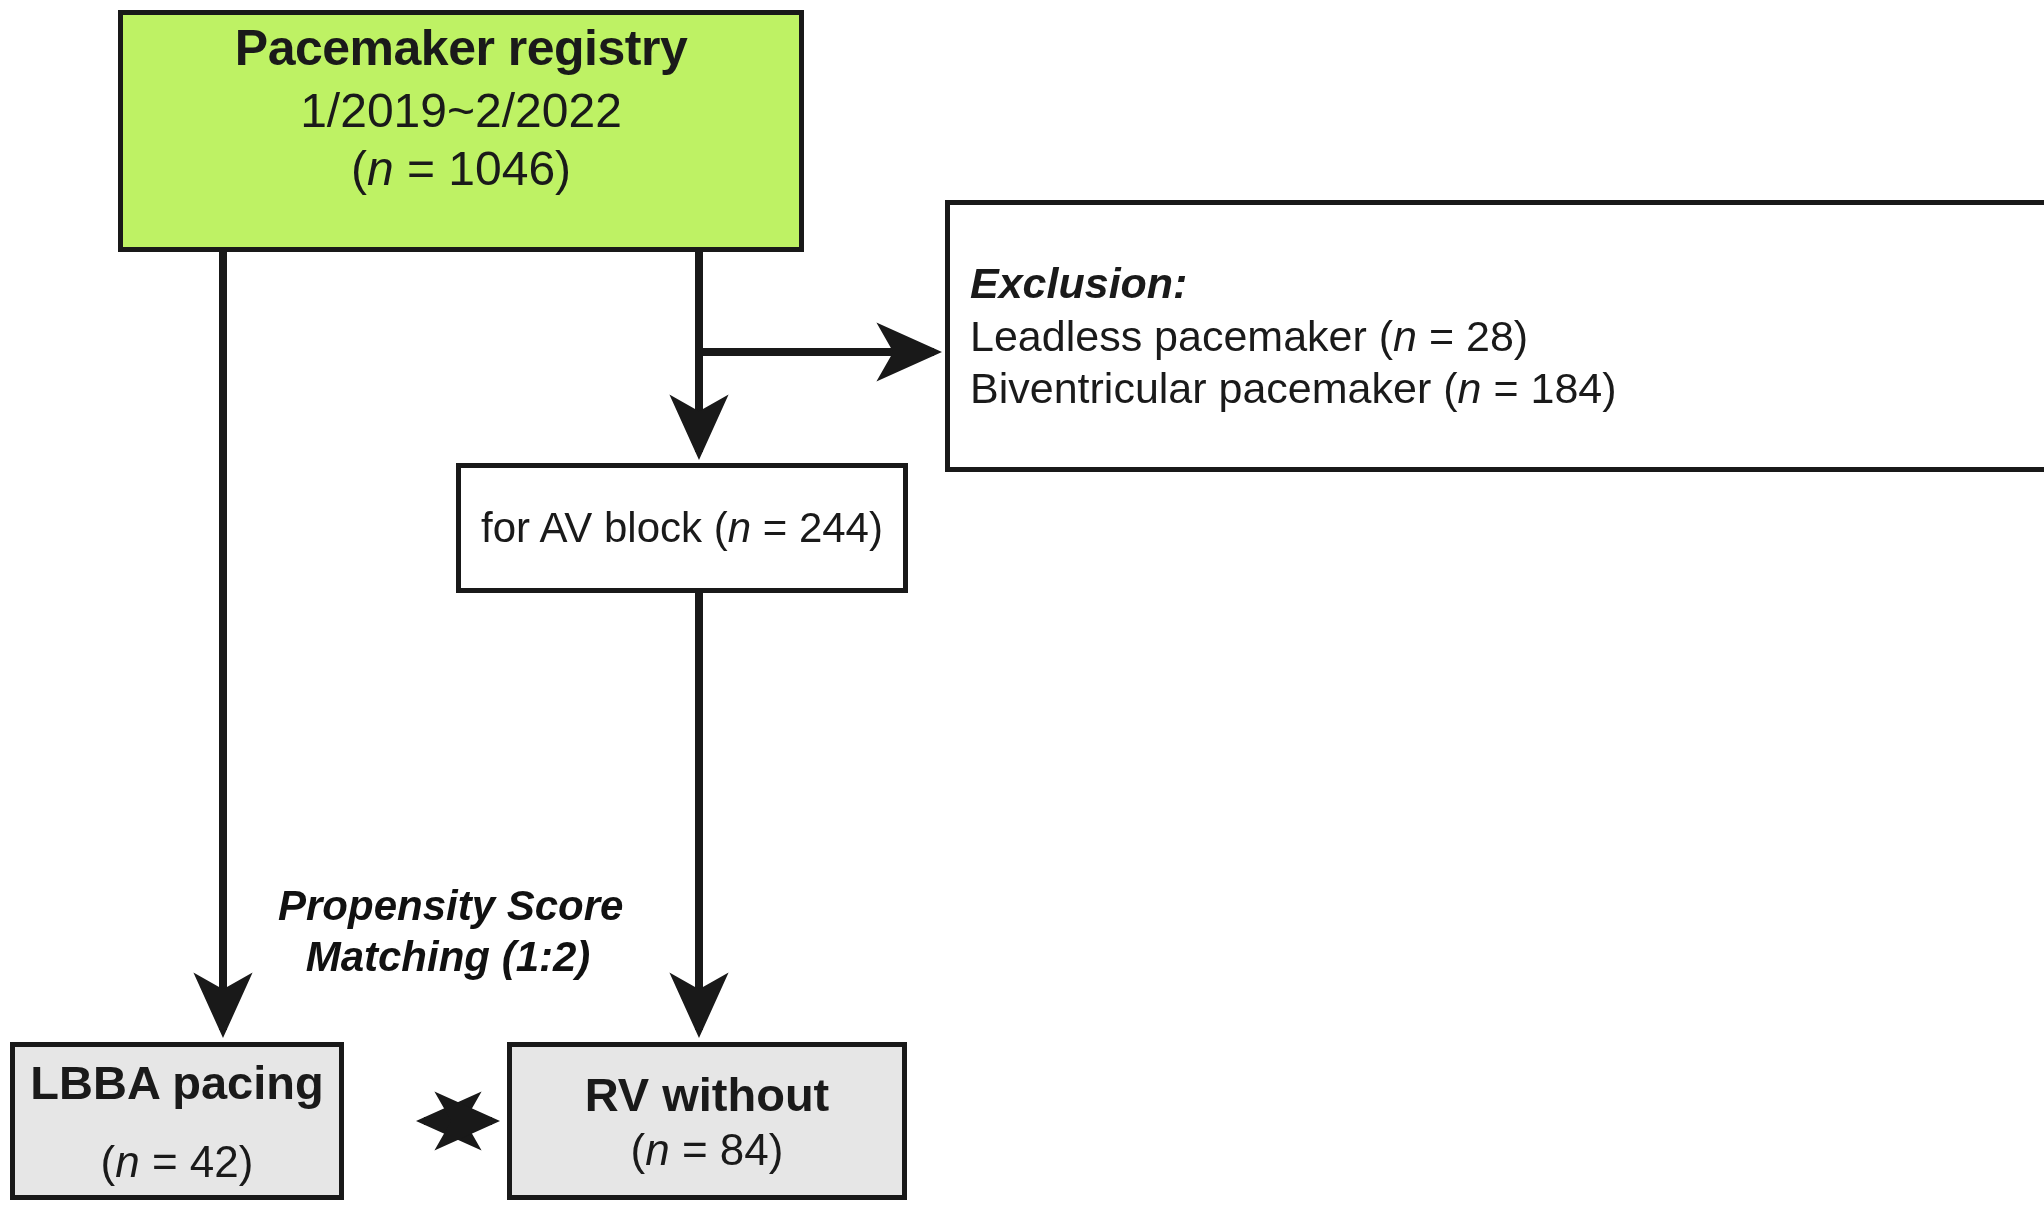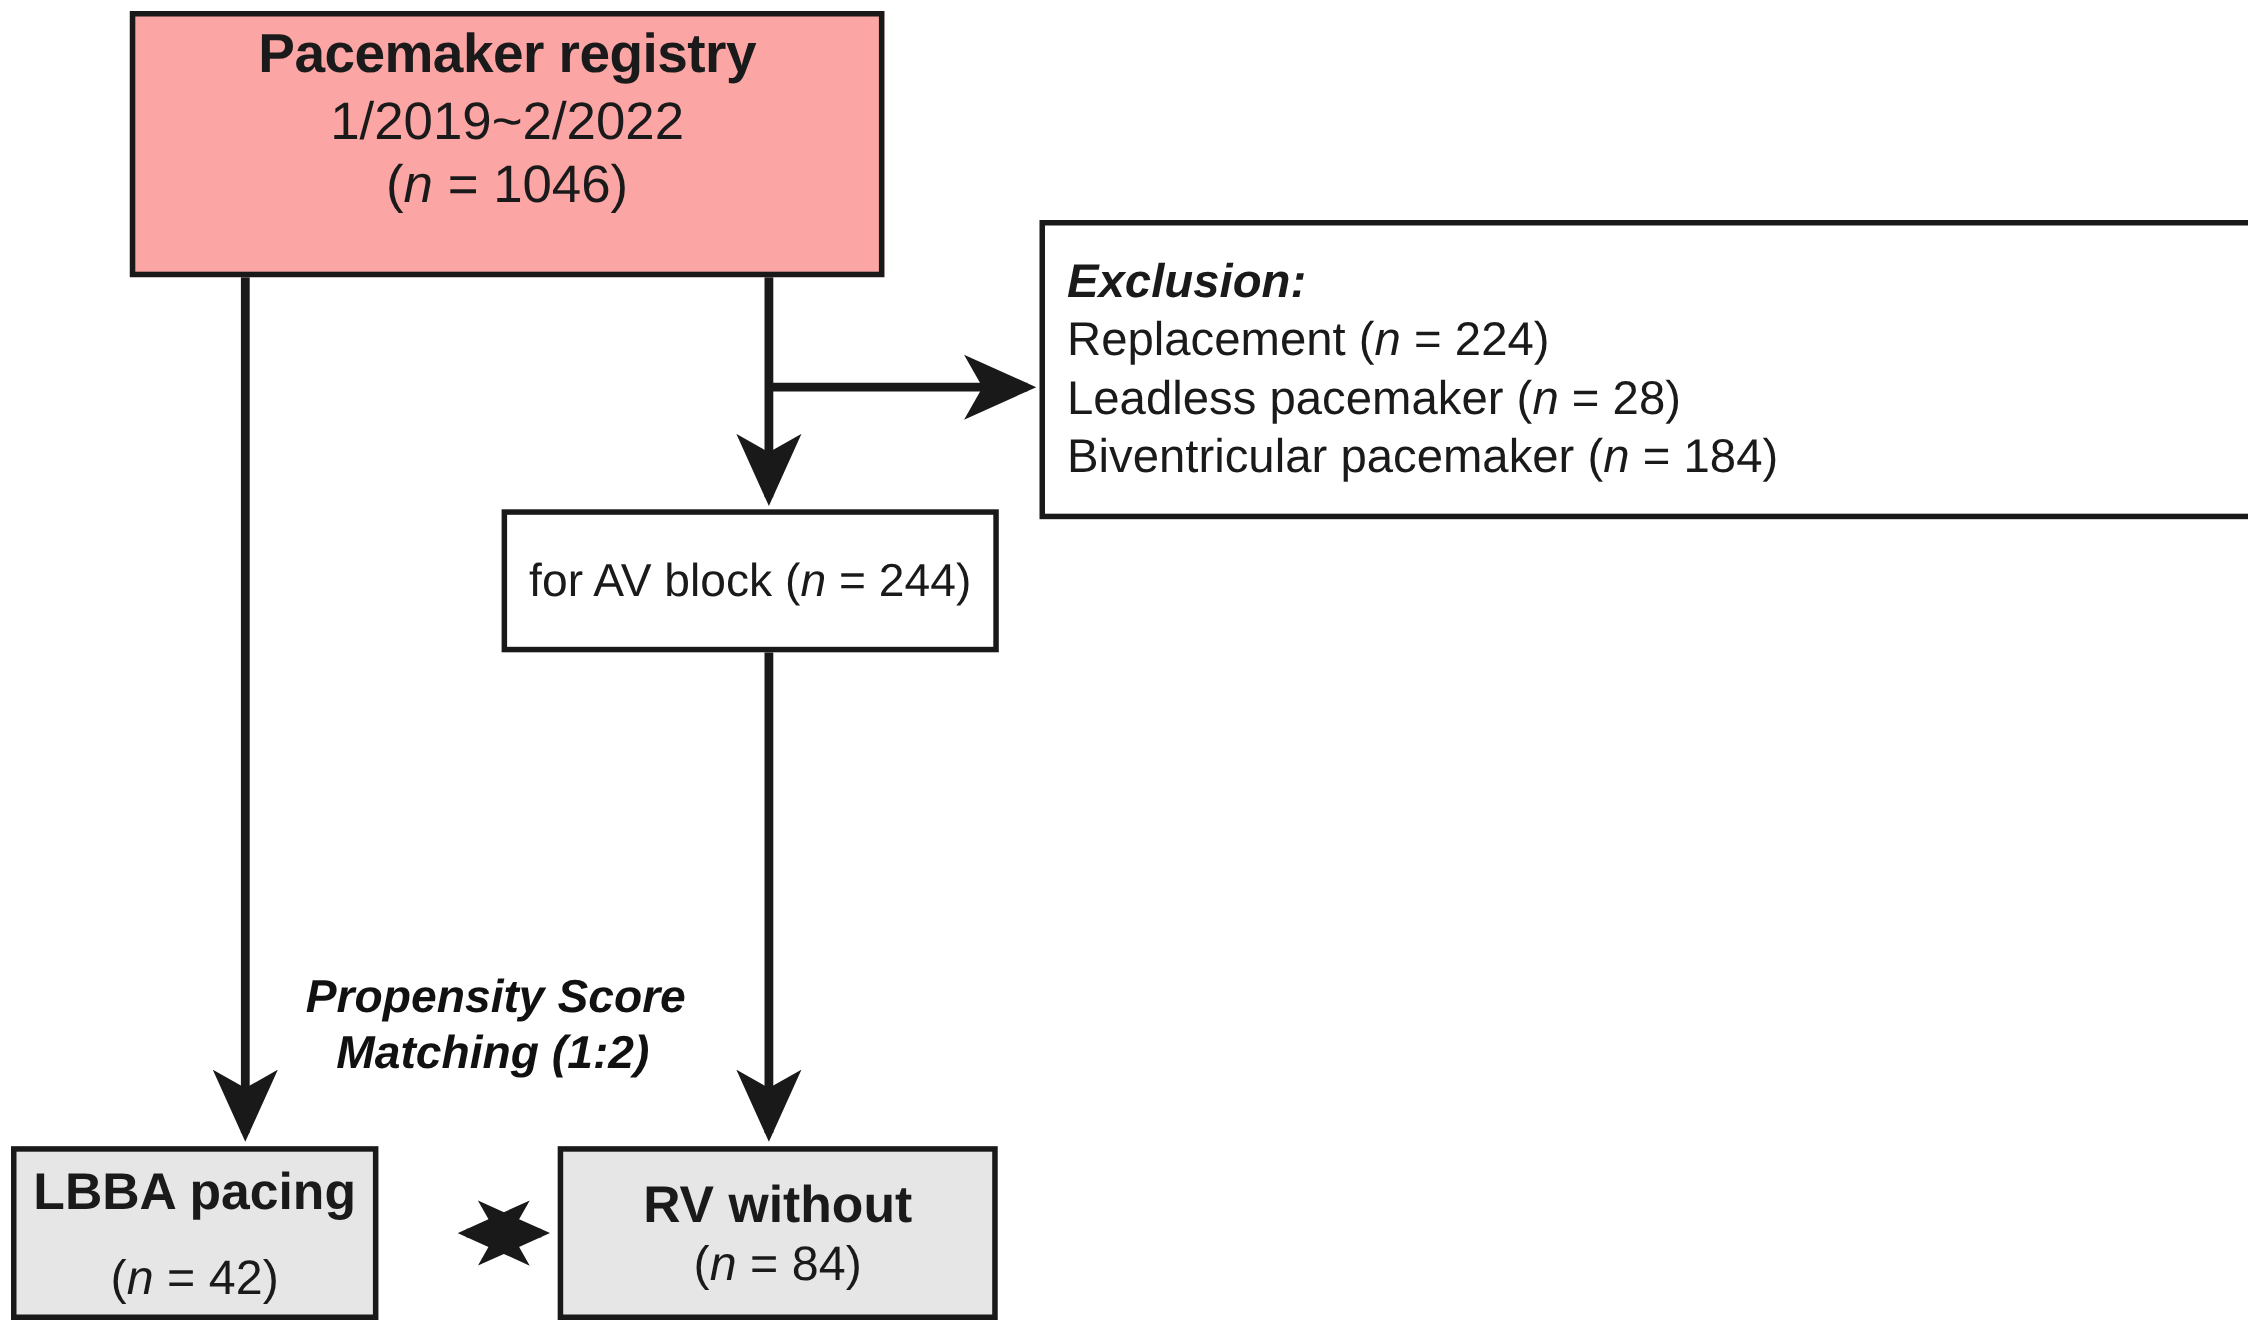--- a/index.html
+++ b/index.html
@@ -44,21 +44,21 @@
     display: block;
     white-space: nowrap;
   }
 
   
   #node-registry {
     left: 118px;
     top: 10px;
     width: 686px;
     height: 242px;
-    background: #fca5a5;
+    background: #bef264;
     font-size: 47px;
     padding-bottom: 46px;
   }
   #node-registry .title {
     font-weight: bold;
     font-size: 50px;
     letter-spacing: -0.5px;
     margin-bottom: 4px;
   }
   #node-registry .sub { font-size: 48px; }
@@ -168,21 +168,20 @@
   </svg>
 
   <div class="node" id="node-registry">
     <span class="line title">Pacemaker registry</span>
     <span class="line sub">1/2019~2/2022</span>
     <span class="line sub">(<span class="ital">n</span> = <span>1046</span>)</span>
   </div>
 
   <div class="node" id="node-exclusion">
     <span class="line heading">Exclusion:</span>
-    <span class="line"><span>Replacement</span>&nbsp;(<span class="ital">n</span> = <span>224</span>)</span>
     <span class="line"><span>Leadless pacemaker</span> (<span class="ital">n</span> = <span>28</span>)</span>
     <span class="line"><span>Biventricular pacemaker</span> (<span class="ital">n</span> = <span>184</span>)</span>
   </div>
 
   <div class="node" id="node-denovo">
     <span class="line"><span>for AV block</span> (<span class="ital">n</span> = <span>244</span>)</span>
   </div>
 
   <div id="label-psm">
     <span class="line">Propensity Score</span>

